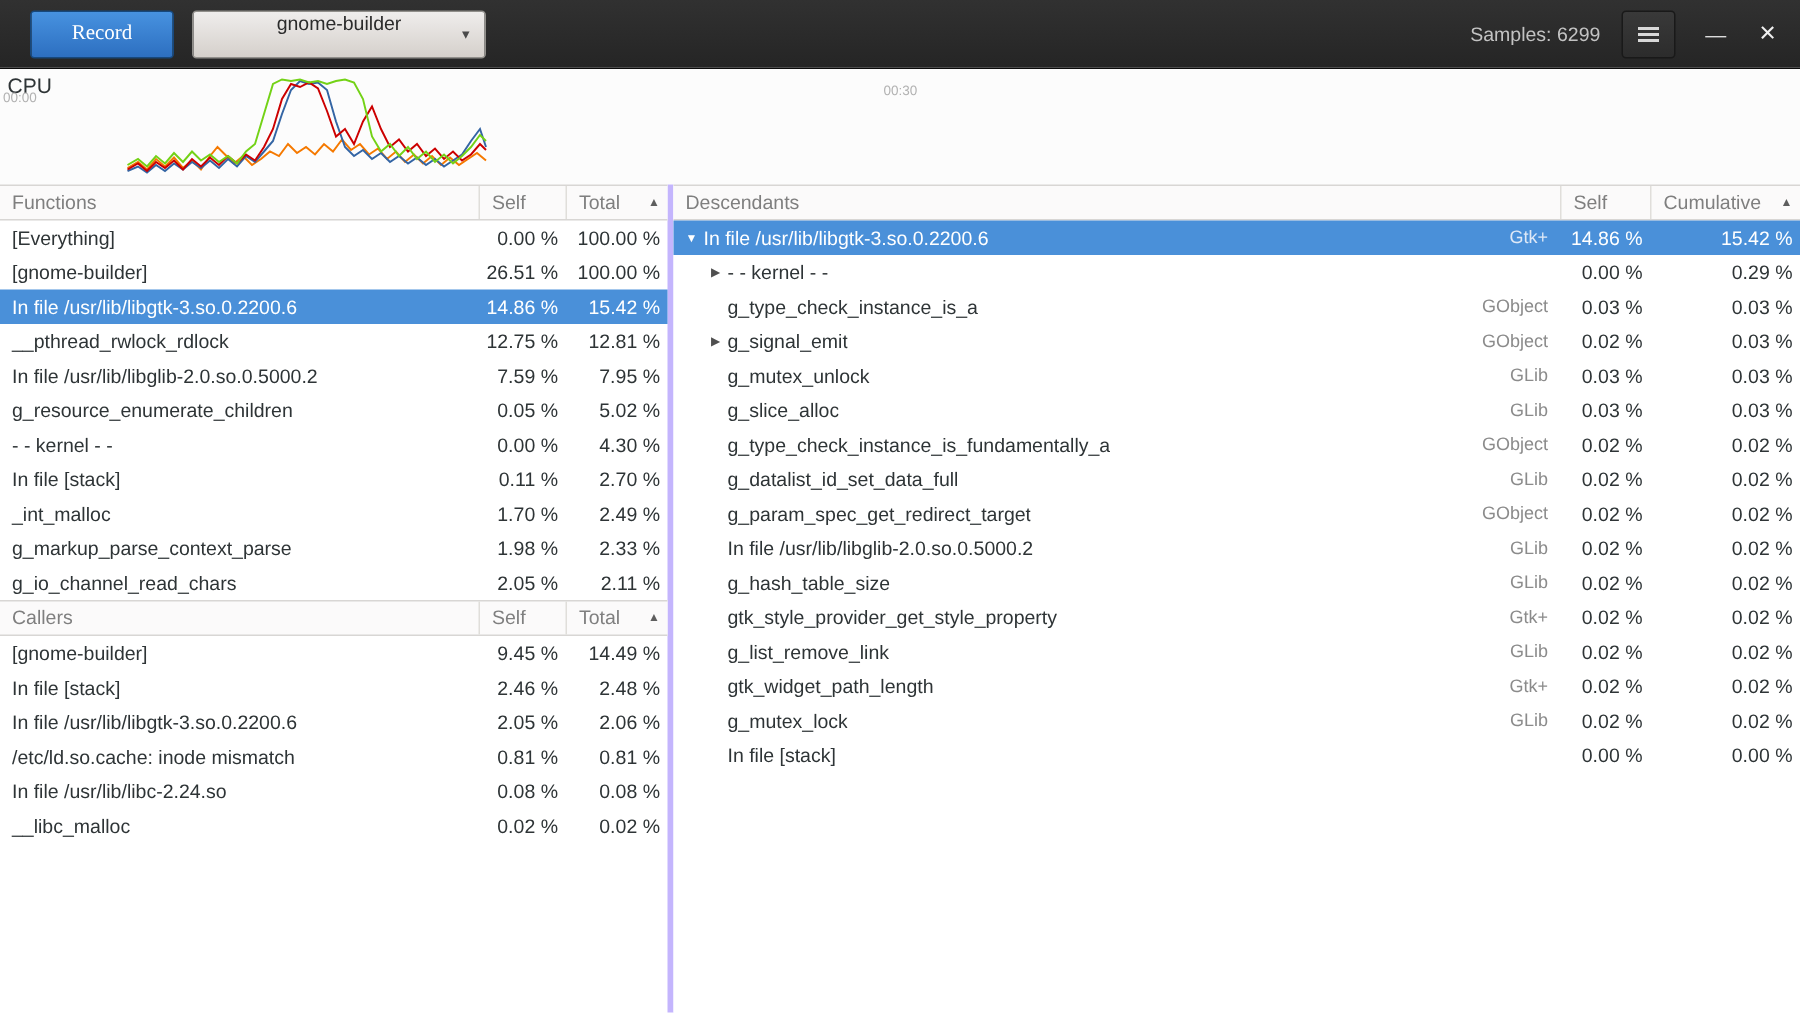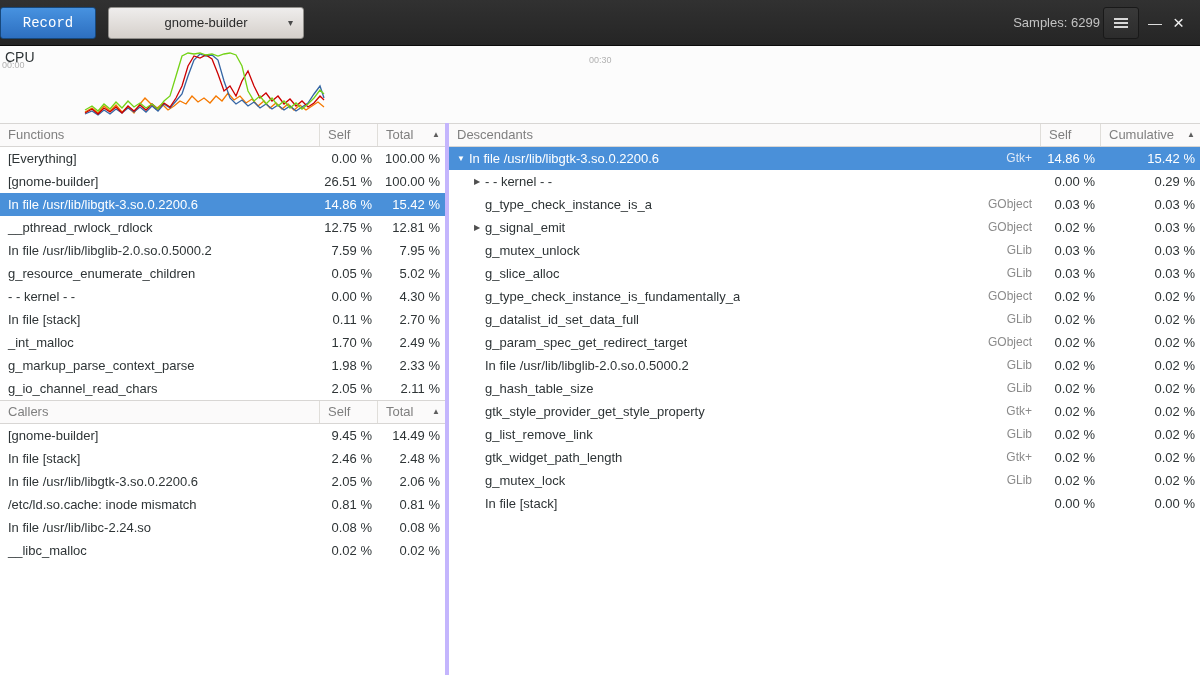--- a/index.html
+++ b/index.html
@@ -4,34 +4,34 @@
 <style>
   * { box-sizing: border-box; margin: 0; padding: 0; }
   html,body { width:1200px; height:675px; overflow:hidden; background:#fff;
               font-family:"Liberation Sans", sans-serif; }
 
   
   .headerbar { position:relative; height:46px;
     background:linear-gradient(to bottom,#313131,#252525);
     border-bottom:1px solid #0b0b0b;
     display:flex; align-items:center; }
-  .record-btn { margin-left:0; width:96px; height:32px;
+  .record-btn { margin-left:20px; width:96px; height:32px;
     background:linear-gradient(to bottom,#4792e0,#2d6fc0);
     border:1px solid #17487c; border-radius:3px;
-    color:#fff; font-size:14px; font-family:Liberation Mono, monospace; cursor:pointer; }
+    color:#fff; font-size:14px; font-family:Liberation Serif, serif; cursor:pointer; }
   .proc-combo { margin-left:12px; width:196px; height:32px; position:relative;
     background:linear-gradient(to bottom,#efedec,#d5d0cb);
     border:1px solid #918f8b; border-radius:3px;
-    display:flex; align-items:center; justify-content:center;
+    display:flex; align-items:flex-start; justify-content:center;
     color:#2b2b2b; font-size:13px; cursor:pointer; }
   .combo-arrow { position:absolute; right:10px; top:9px; font-size:10px; color:#4a4a4a; }
   .titlebox { position:absolute; left:50%; top:6px; transform:translateX(-50%); text-align:center; }
   .title { font-size:14px; font-weight:bold; color:#e9e9e9; }
   .subtitle { font-size:11px; color:#8f8f8f; margin-top:3px; }
-  .right-cluster { margin-left:auto; display:flex; align-items:center; gap:3px; padding-right:14px; }
+  .right-cluster { margin-left:auto; display:flex; align-items:center; gap:14px; padding-right:14px; }
   .samples { color:#c3c3c3; font-size:13px; }
   .menu-btn { width:36px; height:32px; border:1px solid #191919; border-radius:3px;
     background:linear-gradient(to bottom,#393939,#2c2c2c);
     display:flex; align-items:center; justify-content:center; cursor:pointer; }
   .hamburger i { display:block; width:14px; height:2px; background:#d8d8d8; margin:2px 0; }
   .win-min { color:#dcdcdc; font-size:14px; cursor:pointer; padding:0 6px; }
   .win-close { color:#f0f0f0; font-size:19px; line-height:19px; cursor:pointer; padding:0 2px; }
 
   
   .timeline { position:relative; height:77px; background:#fcfcfc; }

